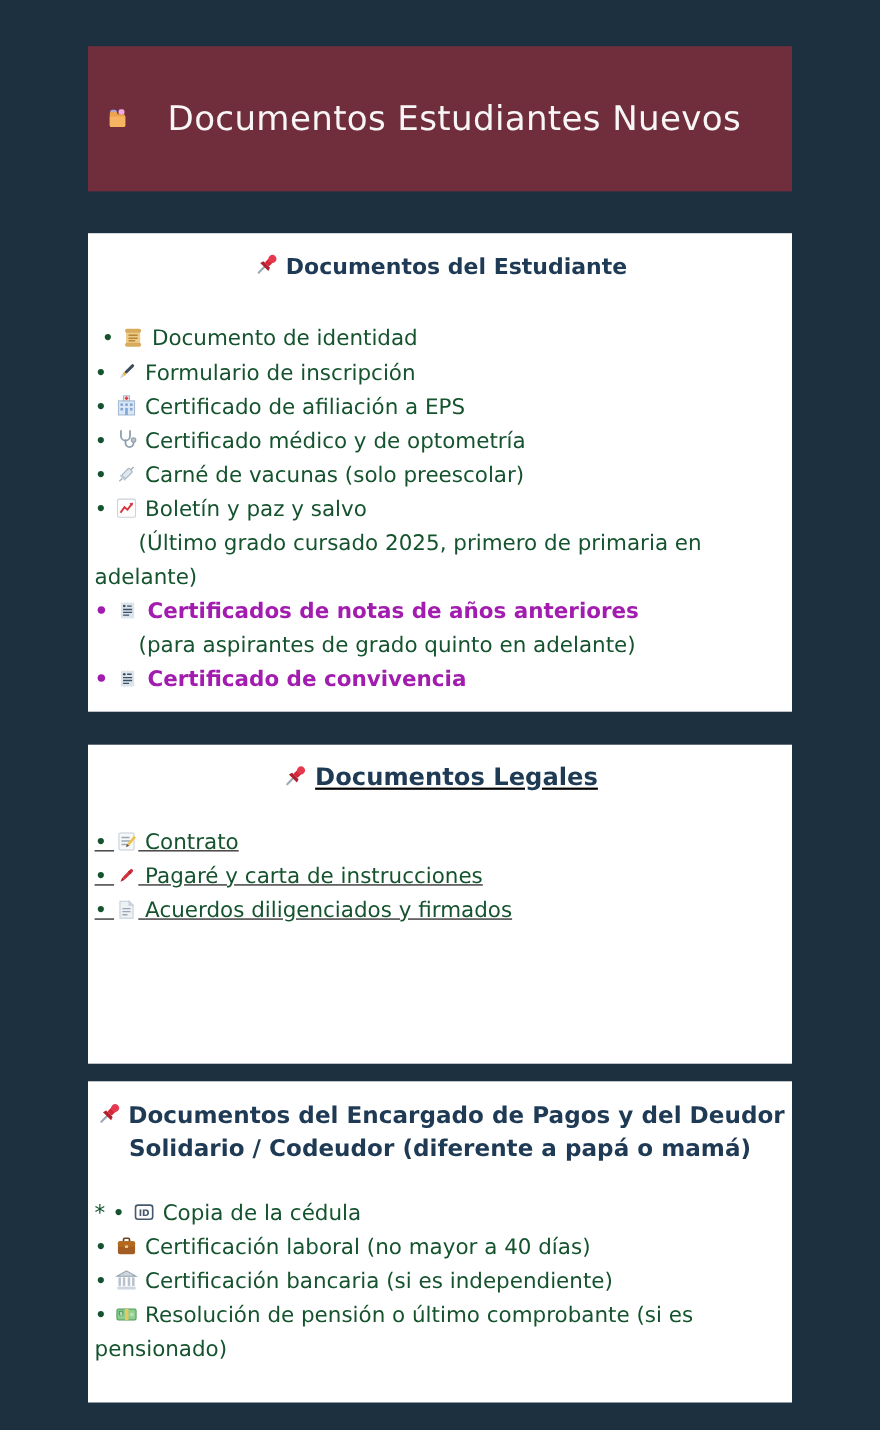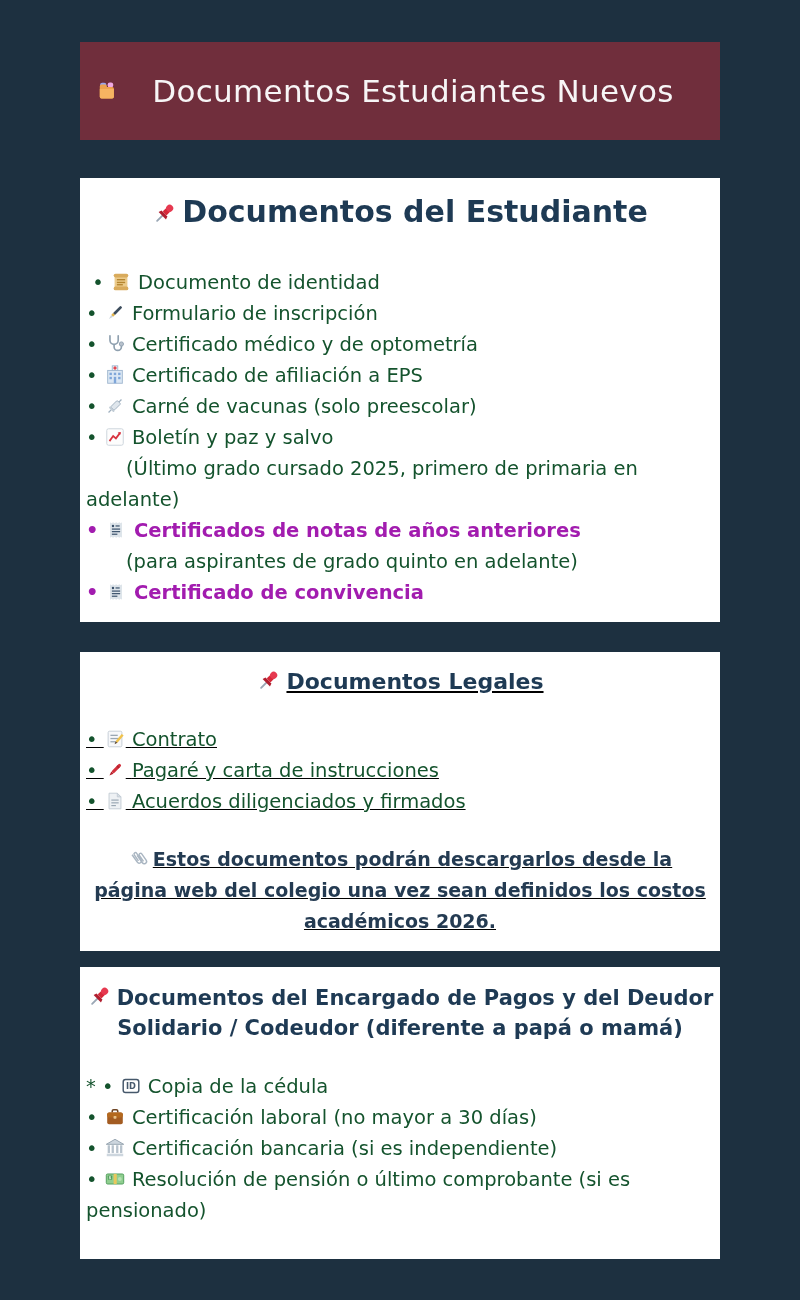--- a/index.html
+++ b/index.html
@@ -3,41 +3,41 @@
 <meta charset="utf-8">
 <style>
   html,body{margin:0;padding:0;}
   body{
     width:800px;height:1300px;
     background:#1d3040;
     font-family:"DejaVu Sans","Liberation Sans",sans-serif;
     overflow:hidden;
   }
   .banner{
-    width:640px;height:98px;margin:42px auto 0;
+    width:640px;height:132px;margin:42px auto 0;
     background:#702e3c;
     display:flex;align-items:center;box-sizing:border-box;
   }
   .banner-ic{margin-left:16px;flex:0 0 auto;}
   .banner-ic svg{width:86px;height:86px;display:block;}
   .banner h1{
     flex:1;text-align:center;margin:0 12px 0 0;
     color:#f7f5f6;font-size:31px;font-weight:400;letter-spacing:.3px;
   }
   .card{
     width:640px;margin:0 auto;background:#ffffff;
     box-sizing:border-box;padding:12px 6px 14px;
   }
   .card1{margin-top:38px;min-height:430px;}
   .card2{margin-top:30px;min-height:290px;text-decoration:underline;}
   .card3{margin-top:16px;min-height:292px;}
   .card-title{
     margin:4px 0 0;text-align:center;color:#1e3a54;font-weight:700;
   }
-  .card1 .card-title{font-size:30px;margin-bottom:38px;}
+  .card1 .card-title{font-size:20px;margin-bottom:38px;}
   .card2 .card-title{font-size:22px;margin-bottom:30px;}
   .card3 .card-title{font-size:21px;line-height:30px;margin-bottom:28px;}
   .items{padding:0;}
   .item{font-size:19.5px;line-height:31px;color:#14532d;}
   .item.bold{font-weight:700;color:#a21caf;}
   .item.indent{text-indent:40px;}
   .prefix{white-space:pre;}
   .ic{display:inline-block;}
   .ic svg{width:22px;height:22px;vertical-align:-4px;}
   .title-pin svg{width:25px;height:25px;vertical-align:-4px;margin-right:5px;}
@@ -87,42 +87,42 @@
               </g>
             </svg></span> <span>Documento de identidad</span></div>
         <div class="item"><span class="prefix">• </span><span class="ic"><svg viewBox="0 0 24 24">
               <g transform="rotate(45 12 12)">
                 <rect x="10.5" y="2" width="3" height="12" rx="1.3" fill="#3c4c5c"></rect>
                 <rect x="10.5" y="13.6" width="3" height="2.8" fill="#e5b54a"></rect>
                 <path d="M10.5 16.4 h3 l-1.5 5 z" fill="#c9d3dc"></path>
               </g>
             </svg></span> <span>Formulario de inscripción</span></div>
         <div class="item"><span class="prefix">• </span><span class="ic"><svg viewBox="0 0 24 24">
-              <g fill="none" stroke="#8fa0af" stroke-width="1.8" stroke-linecap="round">
-                <path d="M6.5 3 v5 a4.5 4.5 0 0 0 9 0 V3"></path>
-                <path d="M11 12.3 v2.7 a4 4 0 0 0 8 0 v-1.6"></path>
-              </g>
-              <circle cx="19" cy="12" r="2.3" fill="#b7c1cc" stroke="#8fa0af"></circle>
-            </svg></span> <span>Certificado médico y de optometría</span></div>
-        <div class="item"><span class="prefix">• </span><span class="ic"><svg viewBox="0 0 24 24">
               <rect x="4" y="7" width="16" height="14" fill="#dbe7f4" stroke="#9fb6cf"></rect>
               <rect x="9" y="2" width="6" height="5" fill="#eef4fa" stroke="#9fb6cf"></rect>
               <g fill="#e23b43">
                 <rect x="11.2" y="2.6" width="1.6" height="3.6"></rect>
                 <rect x="10.2" y="3.6" width="3.6" height="1.6"></rect>
               </g>
               <g fill="#7fa6d9">
                 <rect x="6" y="9.5" width="2.6" height="2.6"></rect>
                 <rect x="10.7" y="9.5" width="2.6" height="2.6"></rect>
                 <rect x="15.4" y="9.5" width="2.6" height="2.6"></rect>
                 <rect x="6" y="14" width="2.6" height="2.6"></rect>
                 <rect x="10.7" y="14" width="2.6" height="7"></rect>
                 <rect x="15.4" y="14" width="2.6" height="2.6"></rect>
               </g>
             </svg></span> <span>Certificado de afiliación a EPS</span></div>
+        <div class="item"><span class="prefix">• </span><span class="ic"><svg viewBox="0 0 24 24">
+              <g fill="none" stroke="#8fa0af" stroke-width="1.8" stroke-linecap="round">
+                <path d="M6.5 3 v5 a4.5 4.5 0 0 0 9 0 V3"></path>
+                <path d="M11 12.3 v2.7 a4 4 0 0 0 8 0 v-1.6"></path>
+              </g>
+              <circle cx="19" cy="12" r="2.3" fill="#b7c1cc" stroke="#8fa0af"></circle>
+            </svg></span> <span>Certificado médico y de optometría</span></div>
         <div class="item"><span class="prefix">• </span><span class="ic"><svg viewBox="0 0 24 24">
               <g transform="rotate(45 12 12)">
                 <rect x="11.3" y="2" width="1.4" height="4" fill="#9fb0bf"></rect>
                 <rect x="9.3" y="6" width="5.4" height="10" rx="1" fill="#dfe6ec" stroke="#9fb0bf"></rect>
                 <rect x="8.3" y="16" width="7.4" height="2" rx="1" fill="#c2cdd6"></rect>
                 <line x1="12" y1="18" x2="12" y2="22" stroke="#9fb0bf" stroke-width="1.4"></line>
               </g>
             </svg></span> <span>Carné de vacunas (solo preescolar)</span></div>
         <div class="item"><span class="prefix">• </span><span class="ic"><svg viewBox="0 0 24 24">
               <rect x="3" y="3" width="18" height="18" rx="2" fill="#fdfdfd" stroke="#c9d2da"></rect>
@@ -188,28 +188,20 @@
         <div class="item"><span class="prefix">• </span><span class="ic"><svg viewBox="0 0 24 24">
               <path d="M5.5 3.5 h9 l4 4 v13 h-13 z" fill="#eef1f4" stroke="#c3ccd4"></path>
               <path d="M14.5 3.5 v4 h4 z" fill="#d7dee4" stroke="#c3ccd4"></path>
               <g stroke="#9aa7b3" stroke-width="1.3">
                 <line x1="8" y1="11" x2="16" y2="11"></line>
                 <line x1="8" y1="14" x2="16" y2="14"></line>
                 <line x1="8" y1="17" x2="13" y2="17"></line>
               </g>
             </svg></span> <span>Acuerdos diligenciados y firmados</span></div>
       </div>
-    <p class="note">
-      <span class="ic"><svg viewBox="0 0 24 24" fill="none" stroke="#aab6c2" stroke-width="1.5">
-            <g transform="rotate(-35 12 12)">
-              <path d="M8.5 3.5 v9.5 a2.4 2.4 0 0 0 4.8 0 V5 a1.5 1.5 0 0 0 -3 0 v7.5"></path>
-              <path d="M12.5 7 v9.5 a2.4 2.4 0 0 0 4.8 0 V8.5 a1.5 1.5 0 0 0 -3 0 v7.5"></path>
-            </g>
-          </svg></span><span>Estos documentos podrán descargarlos desde la página web del colegio una vez sean definidos los costos académicos 2026.</span>
-    </p>
   </section>
 
   <section class="card card3">
     <h2 class="card-title">
       <span class="ic title-pin"><svg viewBox="0 0 24 24">
             <g transform="rotate(45 12 12)">
               <line x1="12" y1="14.5" x2="12" y2="22" stroke="#9aa7b5" stroke-width="1.8" stroke-linecap="round"></line>
               <rect x="9.4" y="6" width="5.2" height="6" rx="1" fill="#d62839"></rect>
               <path d="M8 12 h8 l1 3 h-10 z" fill="#b01e2f"></path>
               <circle cx="12" cy="5" r="3.4" fill="#e63950"></circle>
@@ -219,21 +211,21 @@
     <div class="items">
         <div class="item"><span class="prefix">* • </span><span class="ic"><svg viewBox="0 0 24 24">
               <rect x="3.5" y="5" width="17" height="14" rx="2.5" fill="#ffffff" stroke="#46586b" stroke-width="1.6"></rect>
               <text x="12" y="15.8" font-size="9" font-weight="bold" fill="#46586b" text-anchor="middle" font-family="DejaVu Sans,sans-serif">ID</text>
             </svg></span> <span>Copia de la cédula</span></div>
         <div class="item"><span class="prefix">• </span><span class="ic"><svg viewBox="0 0 24 24">
               <path d="M9 7 V5.5 Q9 4 10.5 4 h3 Q15 4 15 5.5 V7" fill="none" stroke="#6e4423" stroke-width="1.7"></path>
               <rect x="3.5" y="7" width="17" height="13" rx="2" fill="#a35c22"></rect>
               <rect x="3.5" y="7" width="17" height="5.5" rx="2" fill="#b4691e"></rect>
               <rect x="10.4" y="11" width="3.2" height="2.8" rx="0.7" fill="#e8c28a"></rect>
-            </svg></span> <span>Certificación laboral (no mayor a 30 días)</span></div>
+            </svg></span> <span>Certificación laboral (no mayor a 40 días)</span></div>
         <div class="item"><span class="prefix">• </span><span class="ic"><svg viewBox="0 0 24 24">
               <path d="M12 2.5 L21.5 8 H2.5 Z" fill="#cdd6de" stroke="#93a1ad"></path>
               <g fill="#b7c2cc">
                 <rect x="4" y="9" width="2.5" height="8.5"></rect>
                 <rect x="8.3" y="9" width="2.5" height="8.5"></rect>
                 <rect x="13.2" y="9" width="2.5" height="8.5"></rect>
                 <rect x="17.5" y="9" width="2.5" height="8.5"></rect>
               </g>
               <rect x="3" y="18.2" width="18" height="2.8" fill="#cdd6de"></rect>
             </svg></span> <span>Certificación bancaria (si es independiente)</span></div>

